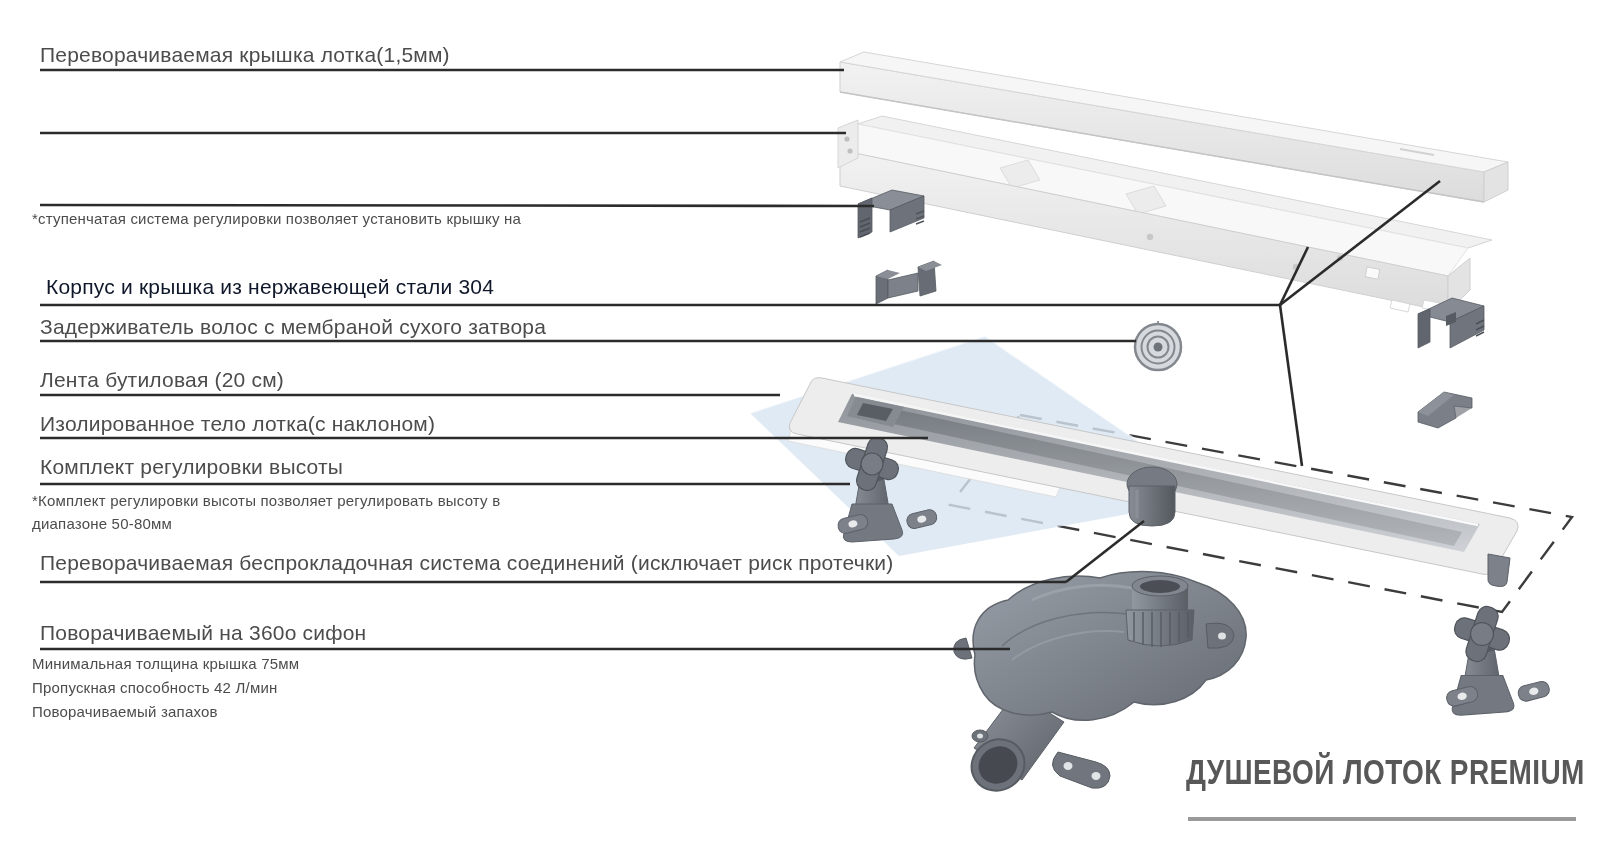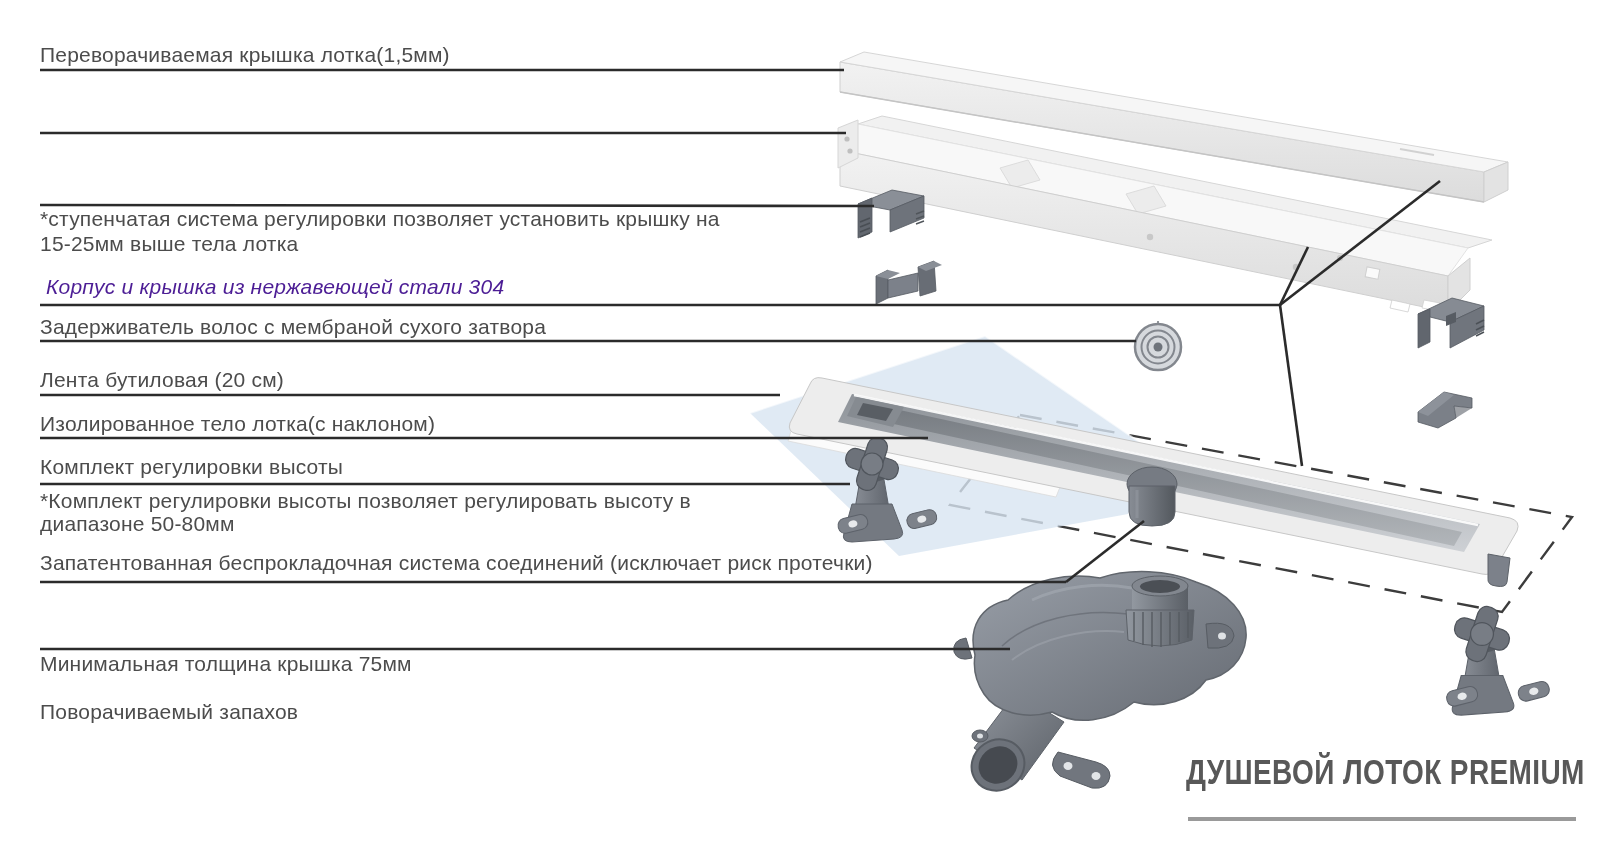--- a/index.html
+++ b/index.html
@@ -6,23 +6,23 @@
   body{
     width:1600px;height:843px;background:#ffffff;overflow:hidden;
     font-family:"Liberation Sans",sans-serif;position:relative;
   }
   .stage{position:absolute;left:0;top:0;width:1600px;height:745px;}
   svg.diagram{position:absolute;left:0;top:0;}
   .lbl{
     position:absolute;left:40px;font-size:21px;line-height:22px;
     color:#4c4c4c;letter-spacing:.2px;white-space:nowrap;
   }
-  .lbl.dark{color:#4c1d95;left:46px;font-style:italic;}
+  .lbl.dark{color:#0f172a;left:46px;}
   .note{
-    position:absolute;left:40px;font-size:21px;line-height:22px;
+    position:absolute;left:32px;font-size:15px;line-height:22px;
     color:#4c4c4c;letter-spacing:.2px;white-space:nowrap;
   }
   .title{
     position:absolute;left:1186px;top:752px;font-size:35px;font-weight:bold;
     color:#585858;white-space:nowrap;letter-spacing:.5px;
     transform:scaleX(.8);transform-origin:left center;
   }
   .title-rule{
     position:absolute;left:1188px;top:817px;width:388px;height:4px;background:#9a9a9a;
   }
@@ -216,27 +216,28 @@
       <line x1="40" y1="438" x2="928" y2="438"></line>
       <line x1="40" y1="484" x2="850" y2="484"></line>
       <line x1="40" y1="582" x2="1066" y2="582"></line>
       <line x1="1066" y1="582" x2="1144" y2="521"></line>
       <line x1="40" y1="649" x2="1010" y2="649"></line>
     </g>
   </svg>
 
   <div class="lbl" style="top:44px">Переворачиваемая крышка лотка(1,5мм)</div>
   <div class="note" style="top:208px">*ступенчатая система регулировки позволяет установить крышку на</div>
-  <div class="note" style="top:233px">15-25мм выше тела лотка</div>
   <div class="lbl dark" style="top:276px">Корпус и крышка из нержавеющей стали 304</div>
   <div class="lbl" style="top:316px">Задерживатель волос с мембраной сухого затвора</div>
   <div class="lbl" style="top:369px">Лента бутиловая (20 см)</div>
   <div class="lbl" style="top:413px">Изолированное тело лотка(с наклоном)</div>
   <div class="lbl" style="top:456px">Комплект регулировки высоты</div>
   <div class="note" style="top:490px">*Комплект регулировки высоты позволяет регулировать высоту в</div>
   <div class="note" style="top:513px">диапазоне 50-80мм</div>
-  <div class="lbl" style="top:552px">Запатентованная беспрокладочная система соединений (исключает риск протечки)</div>
+  <div class="lbl" style="top:552px">Переворачиваемая беспрокладочная система соединений (исключает риск протечки)</div>
+  <div class="lbl" style="top:622px">Поворачиваемый на 360о сифон</div>
   <div class="note" style="top:653px">Минимальная толщина крышка 75мм</div>
+  <div class="note" style="top:677px">Пропускная способность 42 Л/мин</div>
   <div class="note" style="top:701px">Поворачиваемый запахов</div>
 
   <div class="title">ДУШЕВОЙ ЛОТОК PREMIUM</div>
   <div class="title-rule"></div>
 </div>
 
 </body></html>

